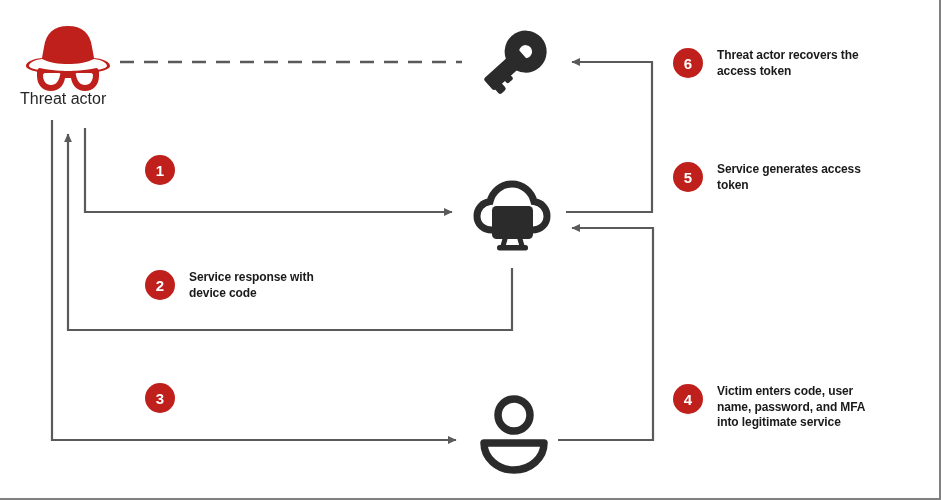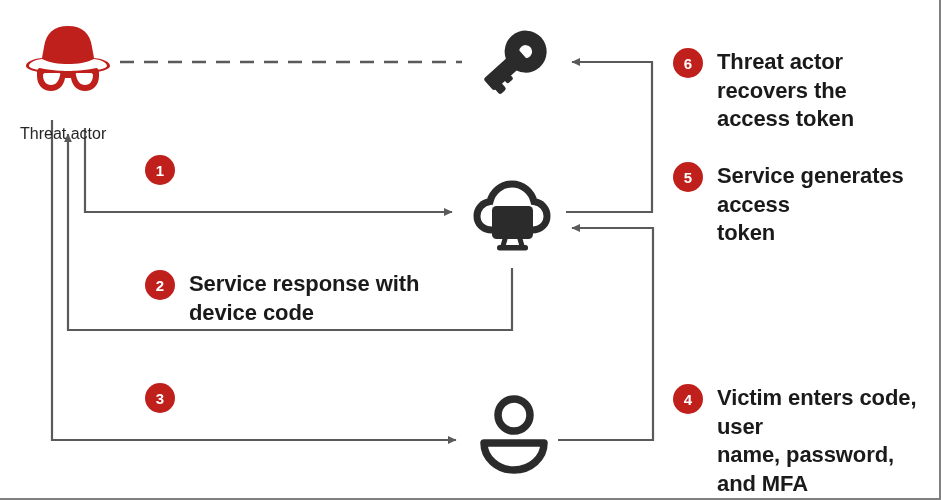--- a/index.html
+++ b/index.html
@@ -55,33 +55,32 @@
     font-size: 15px;
     font-weight: bold;
     display: flex;
     align-items: center;
     justify-content: center;
     line-height: 1;
   }
   .step-text {
     margin-left: 14px;
     color: #1a1a1a;
-    font-size: 22px;
+    font-size: 12px;
     font-weight: bold;
     line-height: 1.3;
     white-space: pre-line;
     letter-spacing: -0.1px;
   }
   .node-label {
     position: absolute;
     color: #262626;
     font-size: 16px;
     font-weight: normal;
     white-space: nowrap;
-    margin-top: 35px;
   }
   .icon-box {
     position: absolute;
   }
 </style>
 </head>
 <body>
 
 <div id="canvas">
 

